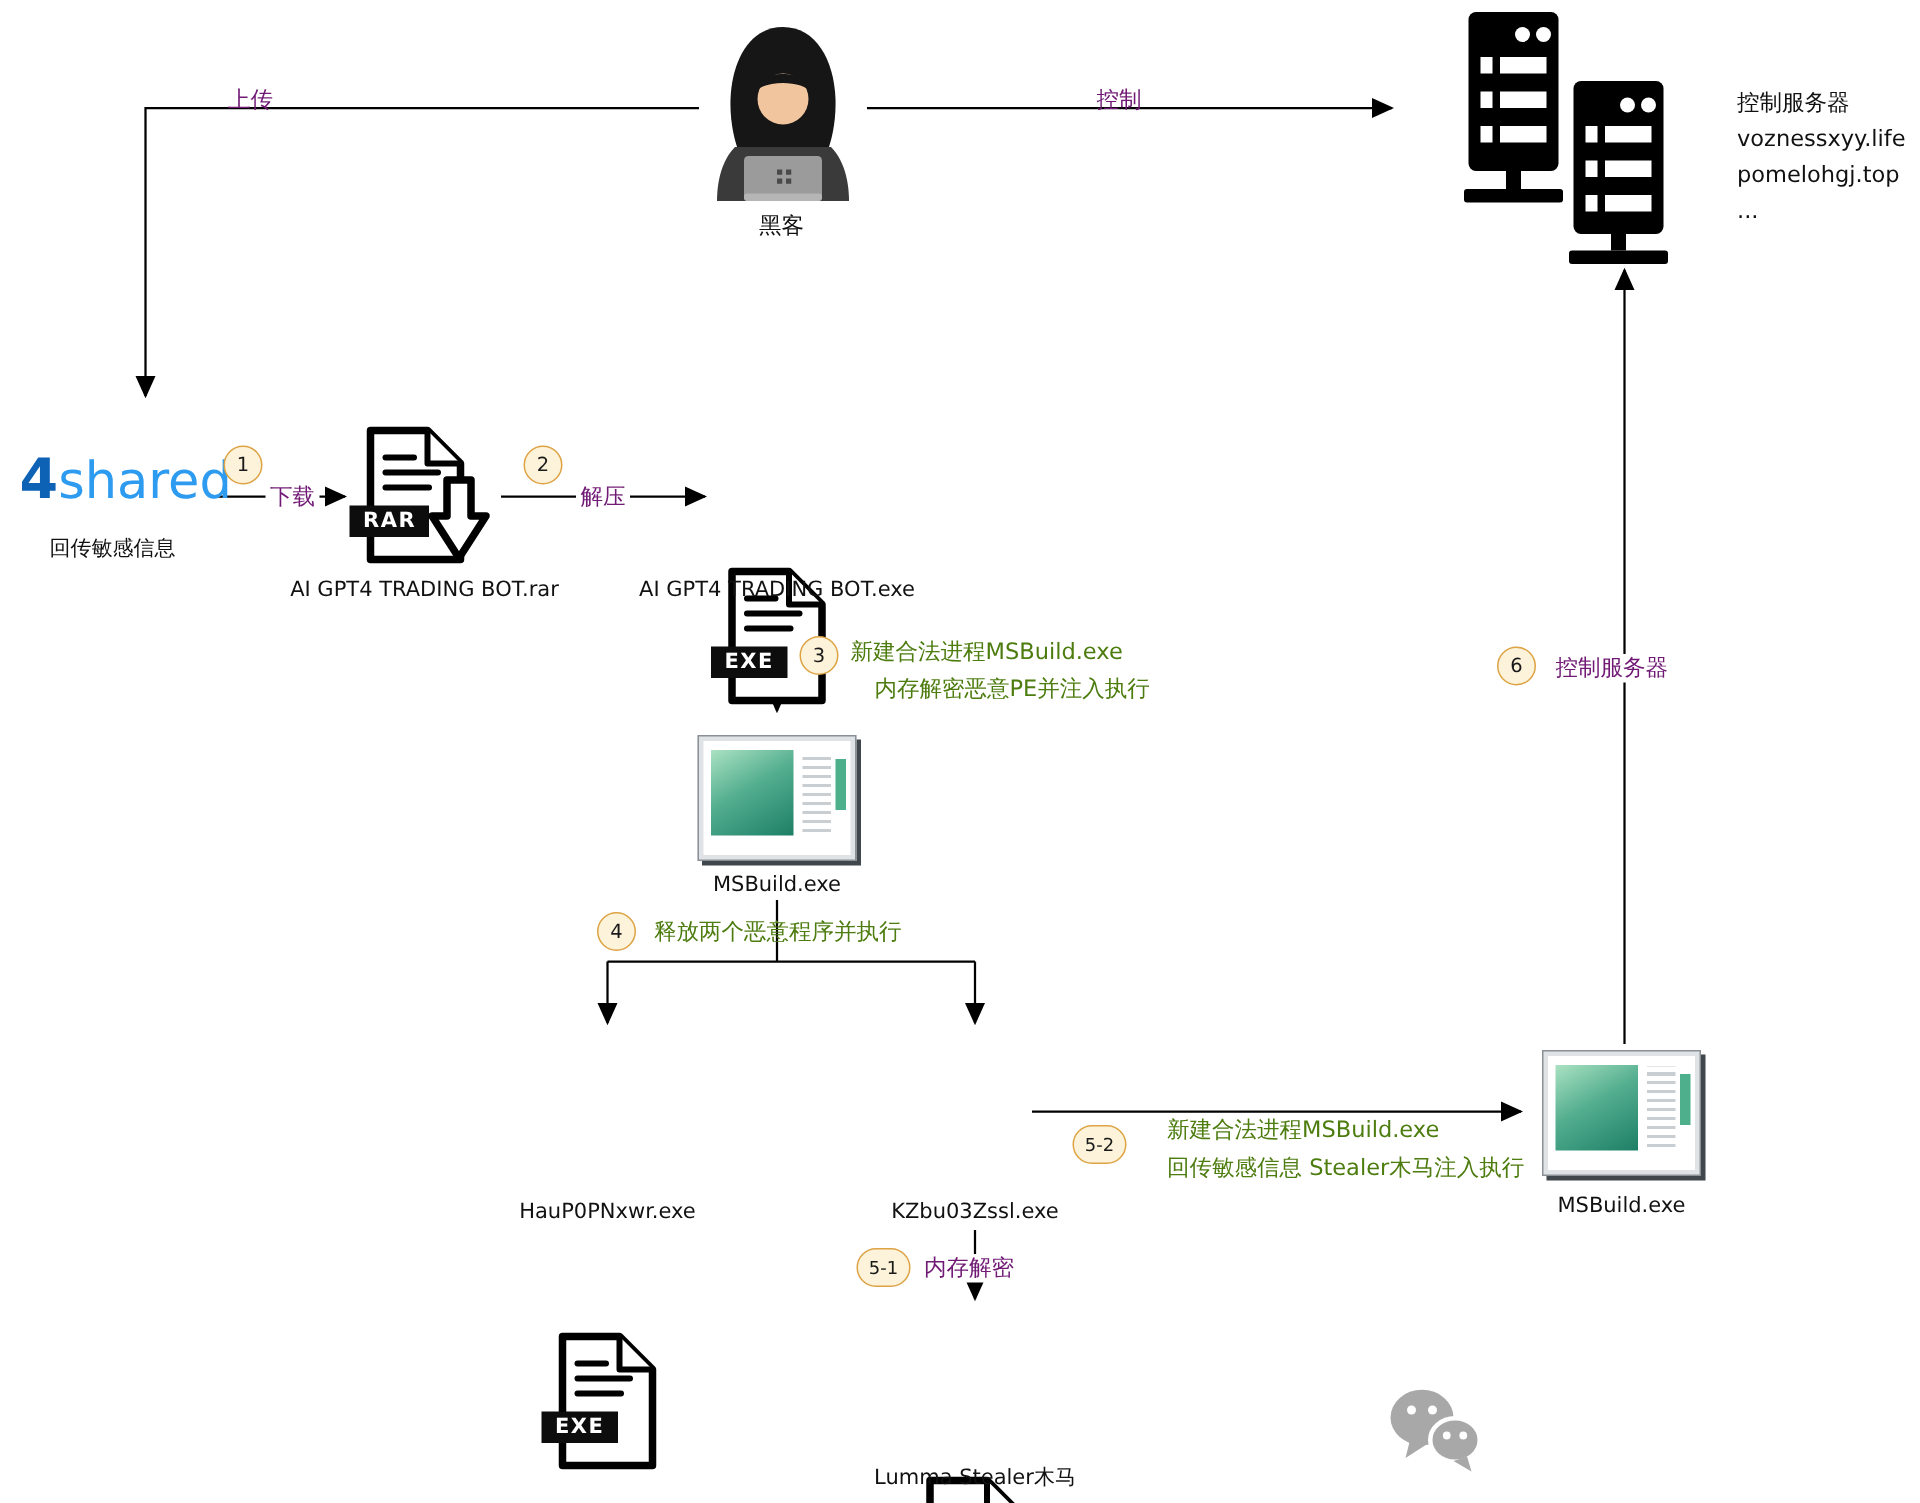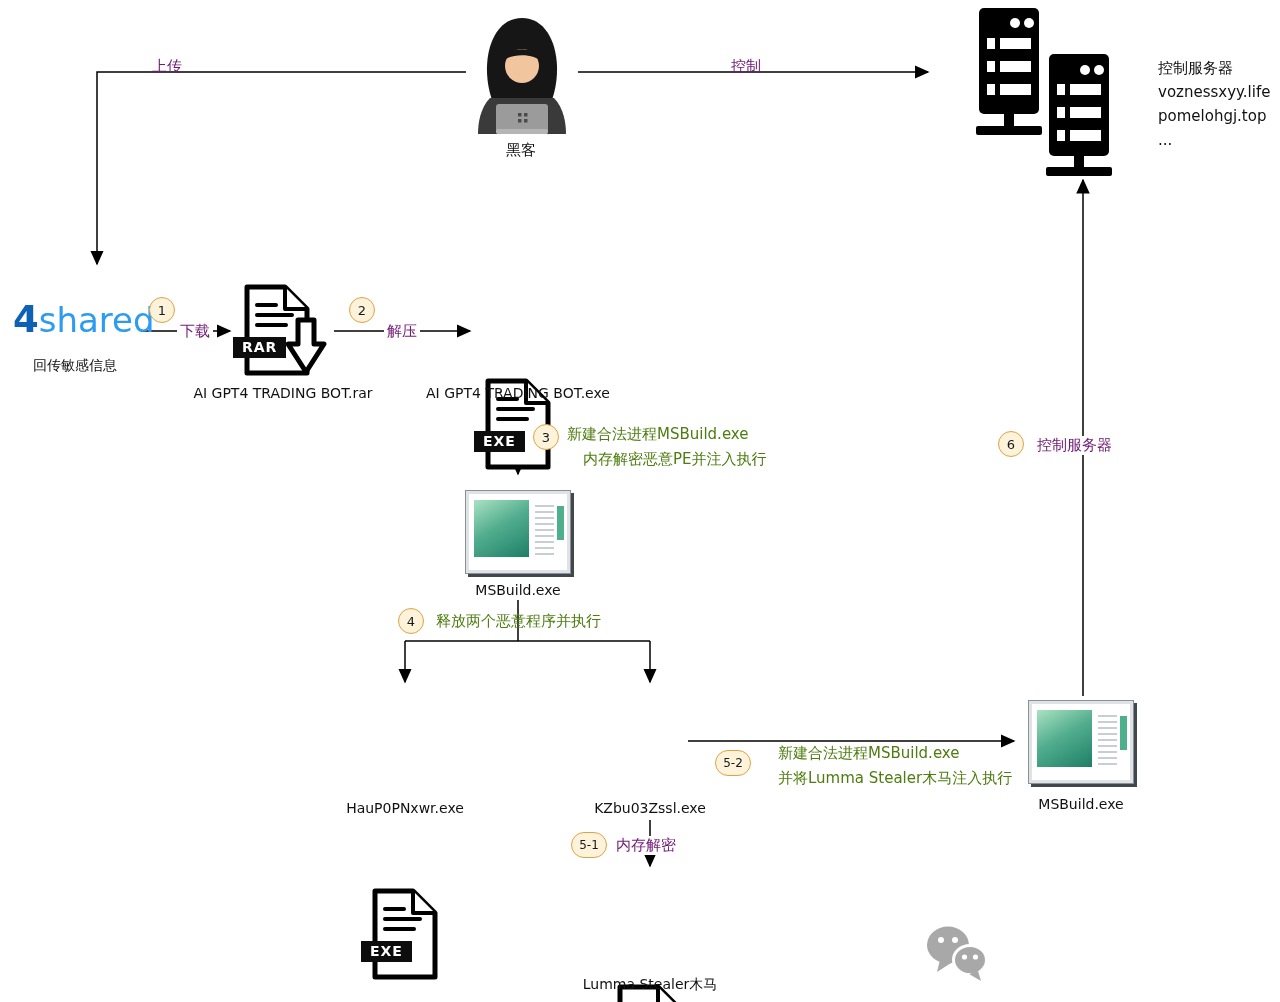--- a/index.html
+++ b/index.html
@@ -206,21 +206,21 @@
       </g>
     </svg>
 
   </div>
   <div class="node-label" style="left:550px;top:800px;width:200px;">KZbu03Zssl.exe</div>
 
   <div class="step oval" style="left:715px;top:750px;">
     <span>5-2</span>
   </div>
   <div class="edge-text" style="left:778px;top:744px;">新建合法进程MSBuild.exe</div>
-  <div class="edge-text" style="left:778px;top:769px;">并将Lumma Stealer木马注入执行</div>
+  <div class="edge-text" style="left:778px;top:769px;">回传敏感信息 Stealer木马注入执行</div>
 
   <div class="ms" style="left:1028px;top:700px;">
     <div class="ms-inner">
       <div class="ms-green"></div>
       <div class="ms-doc"></div>
       <div class="ms-vbar"></div>
     </div>
   </div>
   <div class="node-label" style="left:1011px;top:796px;width:140px;">MSBuild.exe</div>
 

